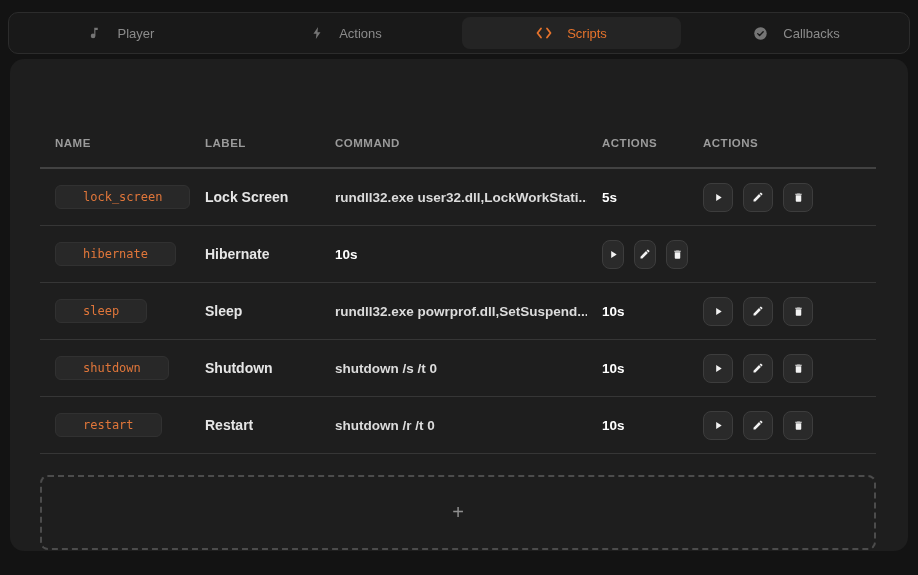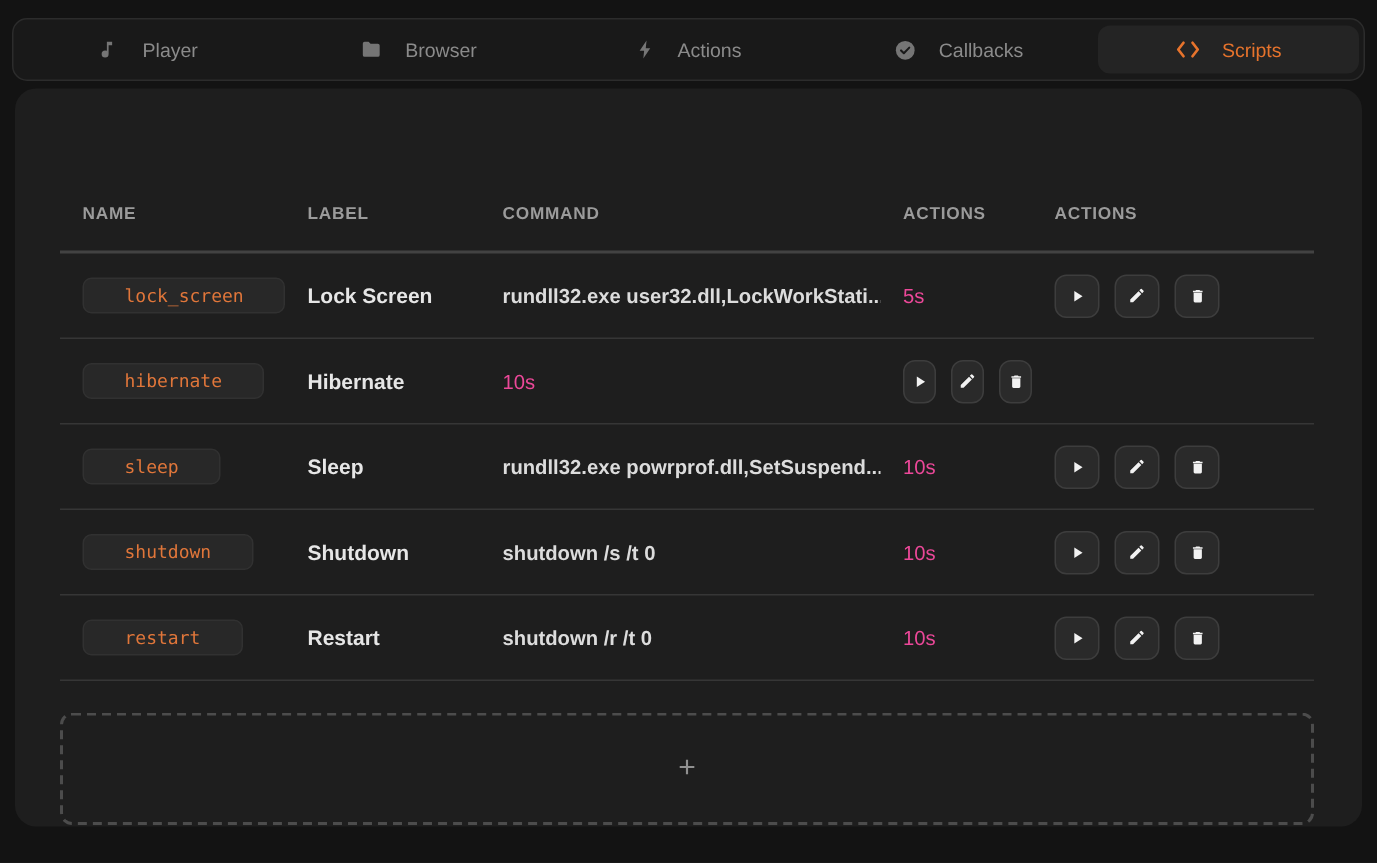--- a/index.html
+++ b/index.html
@@ -81,21 +81,21 @@
     padding: 4px 27px;
     font-family: "DejaVu Sans Mono", monospace;
     font-size: 12px;
     color: #e0763a;
   }
   .cell-label { font-size: 14px; font-weight: 700; color: #e6e6e6; }
   .cell-command {
     font-size: 13.5px; font-weight: 600; color: #dcdcdc;
     white-space: nowrap; overflow: hidden;
   }
-  .cell-timeout { font-size: 13.5px; font-weight: 400; color: #ec4899; }
+  .cell-timeout { font-size: 13.5px; font-weight: 700; color: #ffffff; }
 
   .cell-actions { display: flex; gap: 10px; }
   .act-btn {
     width: 30px; height: 29px;
     background: #2a2a2a;
     border: 1px solid #3d3d3d;
     border-radius: 8px;
     display: flex; align-items: center; justify-content: center;
     color: #f2f2f2;
     cursor: pointer;
@@ -124,58 +124,50 @@
 
   <div class="tab">
     <span class="ticon">
       <svg width="14" height="14" viewBox="0 0 24 24" fill="currentColor">
           <path d="M9 3v10.55A3.95 3.95 0 0 0 7 13a4 4 0 1 0 4 4V7h4V3H9z"></path>
         </svg>
     </span>
     <span>Player</span>
   </div>
 
-  <div class="tab">
-    <span class="ticon">
-      <svg width="15" height="15" viewBox="0 0 24 24" fill="currentColor">
-          <path d="M3 5c0-1.1.9-2 2-2h4.2l2 2H19a2 2 0 0 1 2 2v10a2 2 0 0 1-2 2H5a2 2 0 0 1-2-2V5z"></path>
-        </svg>
-    </span>
-    <span>Browser</span>
-  </div>
 
   <div class="tab">
     <span class="ticon">
       <svg width="13" height="14" viewBox="0 0 24 24" fill="currentColor">
           <path d="M13 1 4.5 13.5H10L9 23l8.5-12.5H12L13 1z"></path>
         </svg>
     </span>
     <span>Actions</span>
+  </div>
+
+  <div class="tab active">
+    <span class="ticon">
+      <svg width="16" height="12" viewBox="0 0 16 12" fill="none" stroke="currentColor" stroke-width="1.8" stroke-linecap="round" stroke-linejoin="round">
+          <polyline points="5 1.5 1.5 6 5 10.5"></polyline>
+          <polyline points="11 1.5 14.5 6 11 10.5"></polyline>
+        </svg>
+    </span>
+    <span>Scripts</span>
   </div>
 
   <div class="tab">
     <span class="ticon">
       <svg width="15" height="15" viewBox="0 0 24 24">
           <circle cx="12" cy="12" r="10" fill="currentColor"></circle>
           <path d="m7.5 12.2 3 3 5.8-6" stroke="#191919" stroke-width="2.2" fill="none" stroke-linecap="round" stroke-linejoin="round"></path>
         </svg>
     </span>
     <span>Callbacks</span>
   </div>
 
-  <div class="tab active">
-    <span class="ticon">
-      <svg width="16" height="12" viewBox="0 0 16 12" fill="none" stroke="currentColor" stroke-width="1.8" stroke-linecap="round" stroke-linejoin="round">
-          <polyline points="5 1.5 1.5 6 5 10.5"></polyline>
-          <polyline points="11 1.5 14.5 6 11 10.5"></polyline>
-        </svg>
-    </span>
-    <span>Scripts</span>
-  </div>
-
 </nav>
 
 <main class="panel">
 
   <div class="table">
 
     <div class="trow thead">
       <div>NAME</div>
       <div>LABEL</div>
       <div>COMMAND</div>

